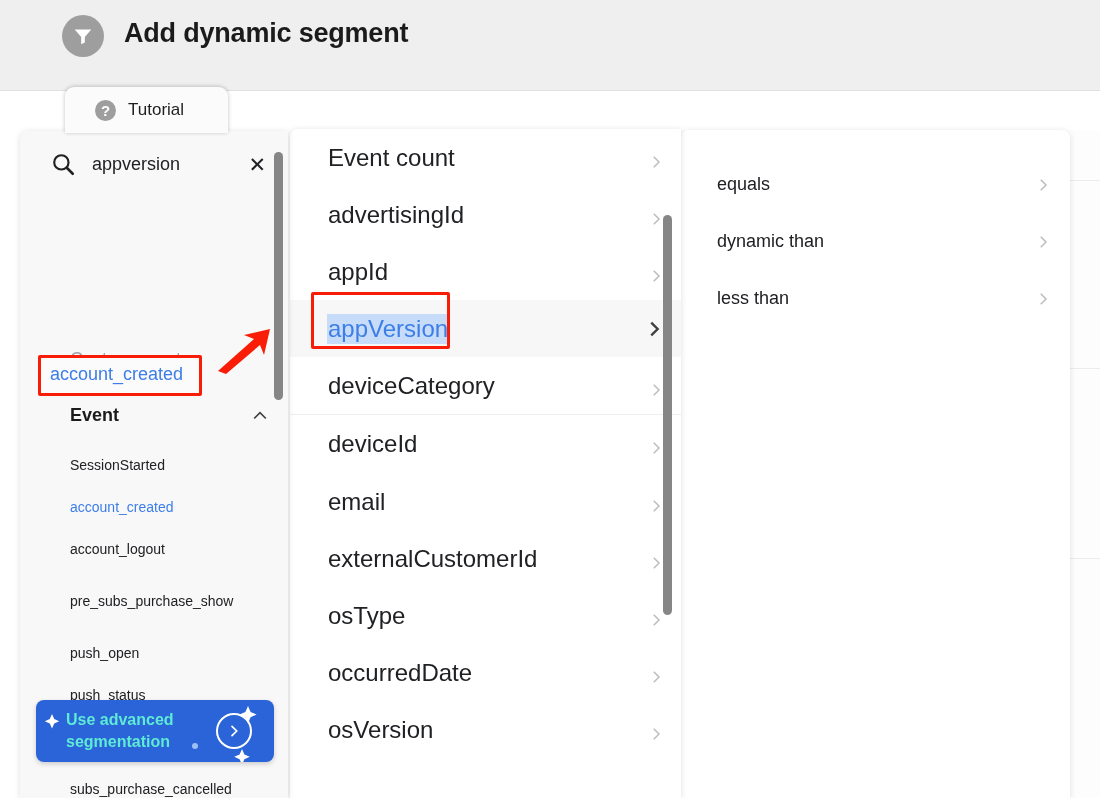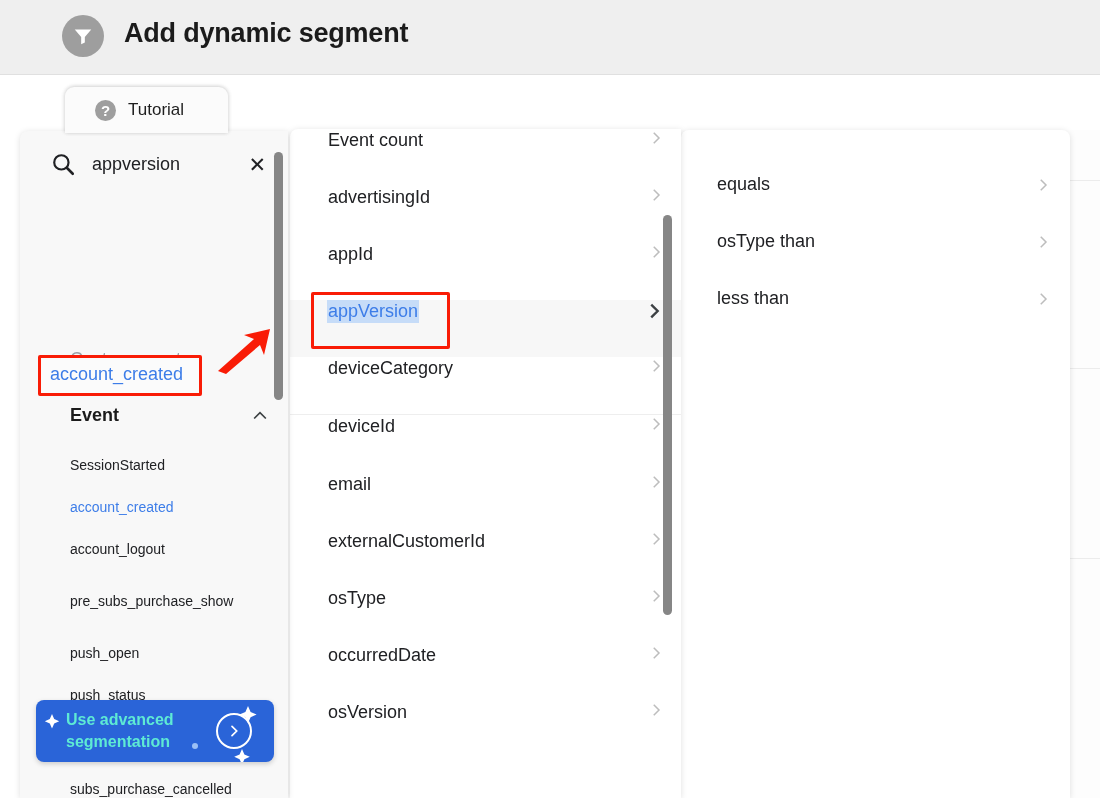--- a/index.html
+++ b/index.html
@@ -7,21 +7,21 @@
   html, body {
     width: 1100px; height: 798px;
     font-family: "Liberation Sans", sans-serif;
     background: #ffffff;
     overflow: hidden;
   }
   #root { position: relative; width: 1100px; height: 798px; background:#fff; }
 
   
   .header {
-    position: absolute; left: 0; top: 0; width: 1100px; height: 75px;
+    position: absolute; left: 0; top: 0; width: 1100px; height: 91px;
     background: #efefef;
     border-bottom: 1px solid #e0e0e0;
     display: flex; align-items: center;
   }
   .header-icon-circle {
     position: absolute; left: 62px; top: 15px;
     width: 42px; height: 42px; border-radius: 50%;
     background: #9e9e9e;
     display: flex; align-items: center; justify-content: center;
   }
@@ -144,23 +144,23 @@
   .panel-mid {
     left: 290px; top: 129px; width: 391px; height: 669px;
     background: #ffffff;
     border-radius: 8px 0 0 0;
     box-shadow: 0 1px 6px rgba(0,0,0,0.13);
     z-index: 2;
   }
   .mid-list { position: absolute; left: 0; top: 0; width: 391px; }
   .mid-row {
     position: relative; height: 57px;
-    display: flex; align-items: flex-start;
+    display: flex; align-items: center;
     padding: 0 16px 0 37px;
-    font-size: 18px; color: #202124;
+    font-size: 24px; color: #202124;
   }
   .mid-row.active { background: #f7f7f7; }
   .mid-row.active .row-label { color: #3d7de8; background: #c6dcf8; }
   .mid-row .row-label { padding: 1px 1px; }
   .mid-row .chev { margin-left: auto; }
   .divider { height: 1px; background: #eeeeee; margin: 0 0 0 0; }
 
   
   .panel-right {
     left: 681px; top: 130px; width: 389px; height: 668px;
@@ -209,21 +209,21 @@
     <div class="right-list">
       <div class="right-row">
         <span>equals</span>
         <span class="chev">
           <svg width="18" height="18" viewBox="0 0 24 24">
               <path d="M9 5l7 7-7 7" fill="none" stroke="#bdbdbd" stroke-width="2"></path>
             </svg>
         </span>
       </div>
       <div class="right-row">
-        <span>osType than</span>
+        <span>dynamic than</span>
         <span class="chev">
           <svg width="18" height="18" viewBox="0 0 24 24">
               <path d="M9 5l7 7-7 7" fill="none" stroke="#bdbdbd" stroke-width="2"></path>
             </svg>
         </span>
       </div>
       <div class="right-row">
         <span>less than</span>
         <span class="chev">
           <svg width="18" height="18" viewBox="0 0 24 24">

